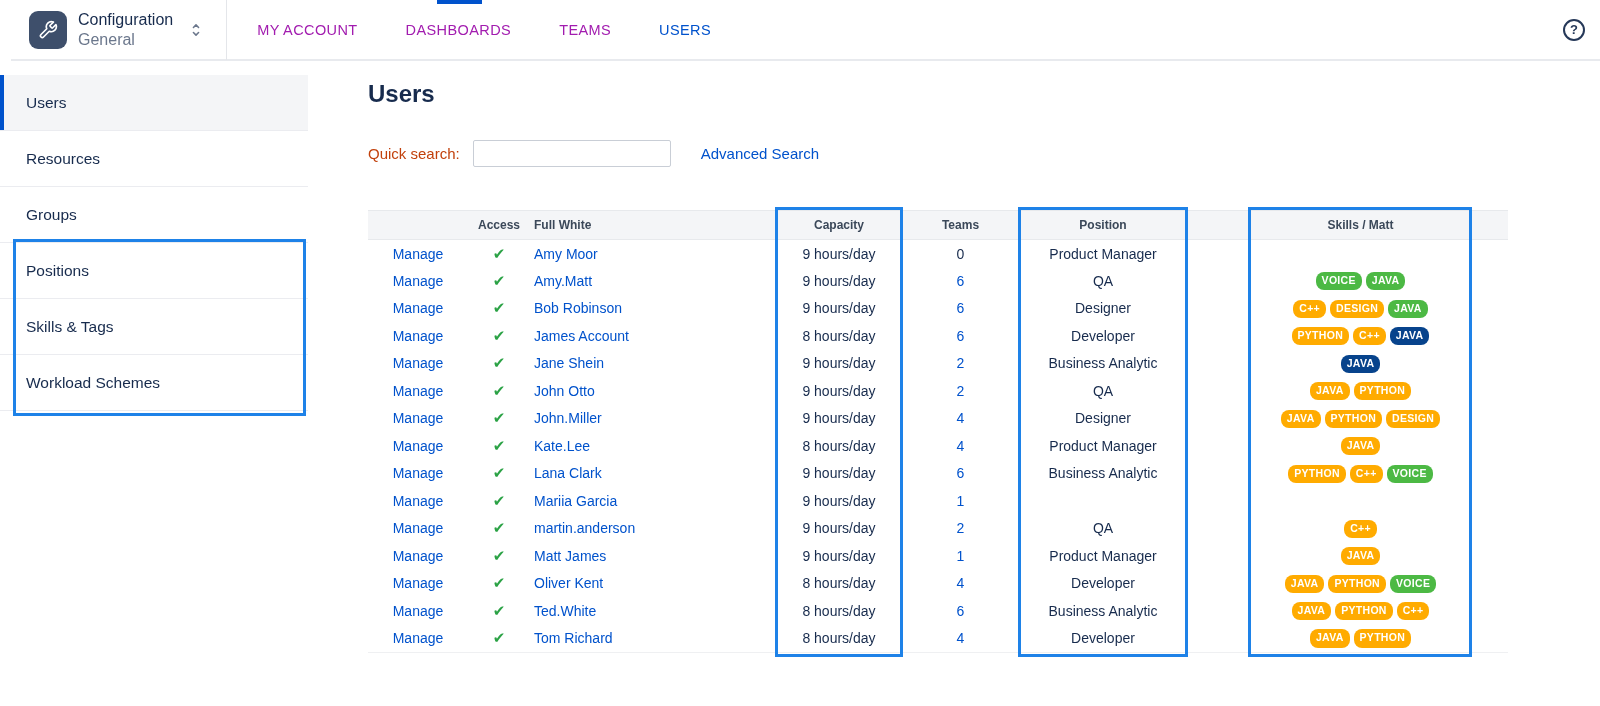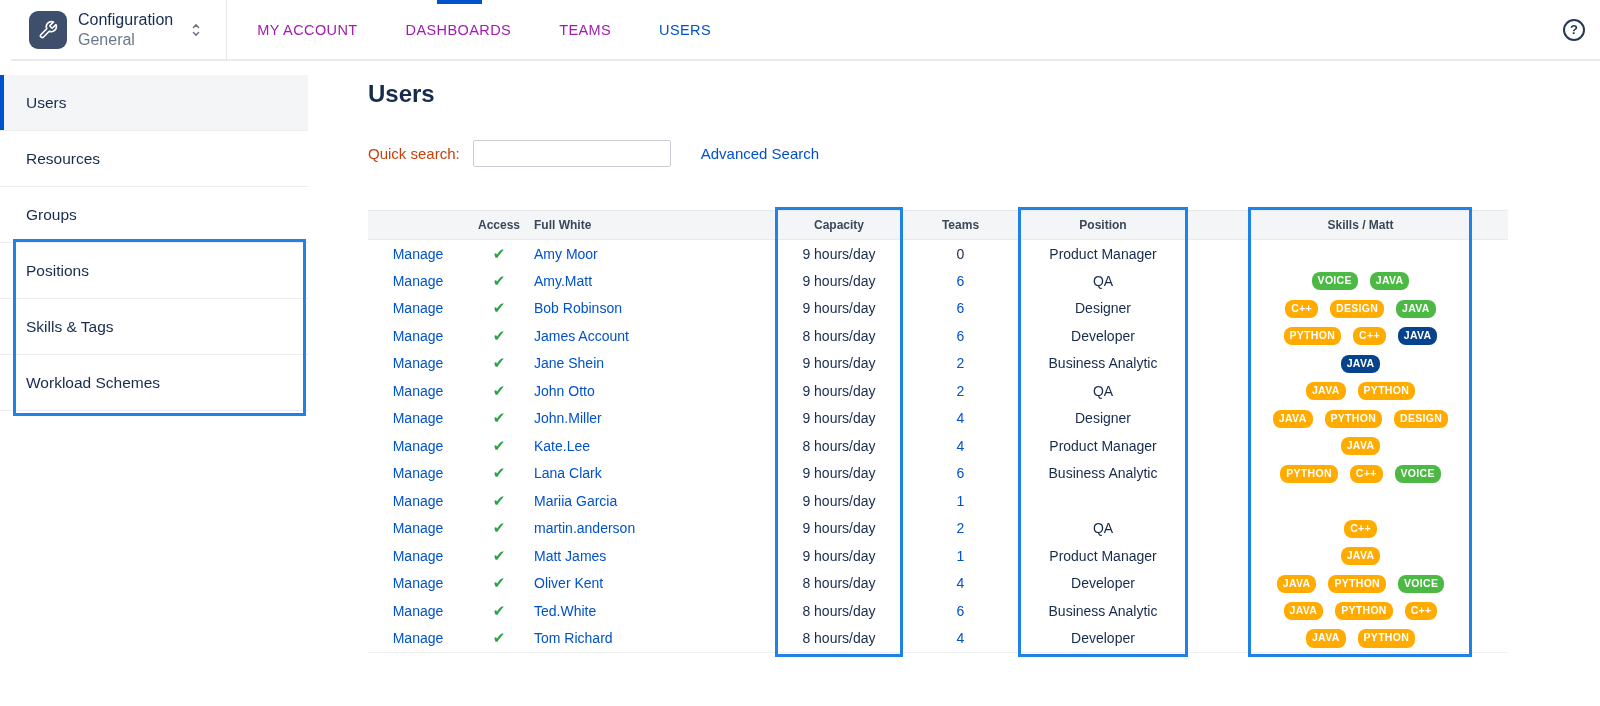--- a/index.html
+++ b/index.html
@@ -54,21 +54,21 @@
   thead th { background:#F4F5F7; height:29px; font-size:12px; font-weight:700; color:#3B4859;
              border-top:1px solid #E7E9EC; border-bottom:1px solid #E7E9EC; padding:0 4px; }
   thead th.h-left { text-align:left; }
   tbody td { height:27.5px; font-size:14px; text-align:center; padding:0 4px; white-space:nowrap;
              overflow:hidden; }
   tbody td.c-name { text-align:left; }
   table { border-bottom:1px solid #EFF0F2; }
   .link { color:#0052CC; text-decoration:none; cursor:pointer; }
   .check { color:#2BA245; font-size:15px; }
   .c-capacity, .c-position, .c-teams { color:#172B4D; }
-  .tags { display:inline-flex; gap:12px; justify-content:center; }
+  .tags { display:inline-flex; gap:4px; justify-content:center; }
   .tag { display:inline-block; padding:2px 6px 3px; border-radius:8px; font-size:10.5px;
          font-weight:bold; color:#fff; letter-spacing:.3px; line-height:1.25; }
 
   .annot-capacity { left:407px; top:-3px; width:128px; height:450px; }
   .annot-position { left:650px; top:-3px; width:170px; height:450px; }
   .annot-skills   { left:880px; top:-3px; width:224px; height:450px; }
 </style>
 </head>
 <body>
 

